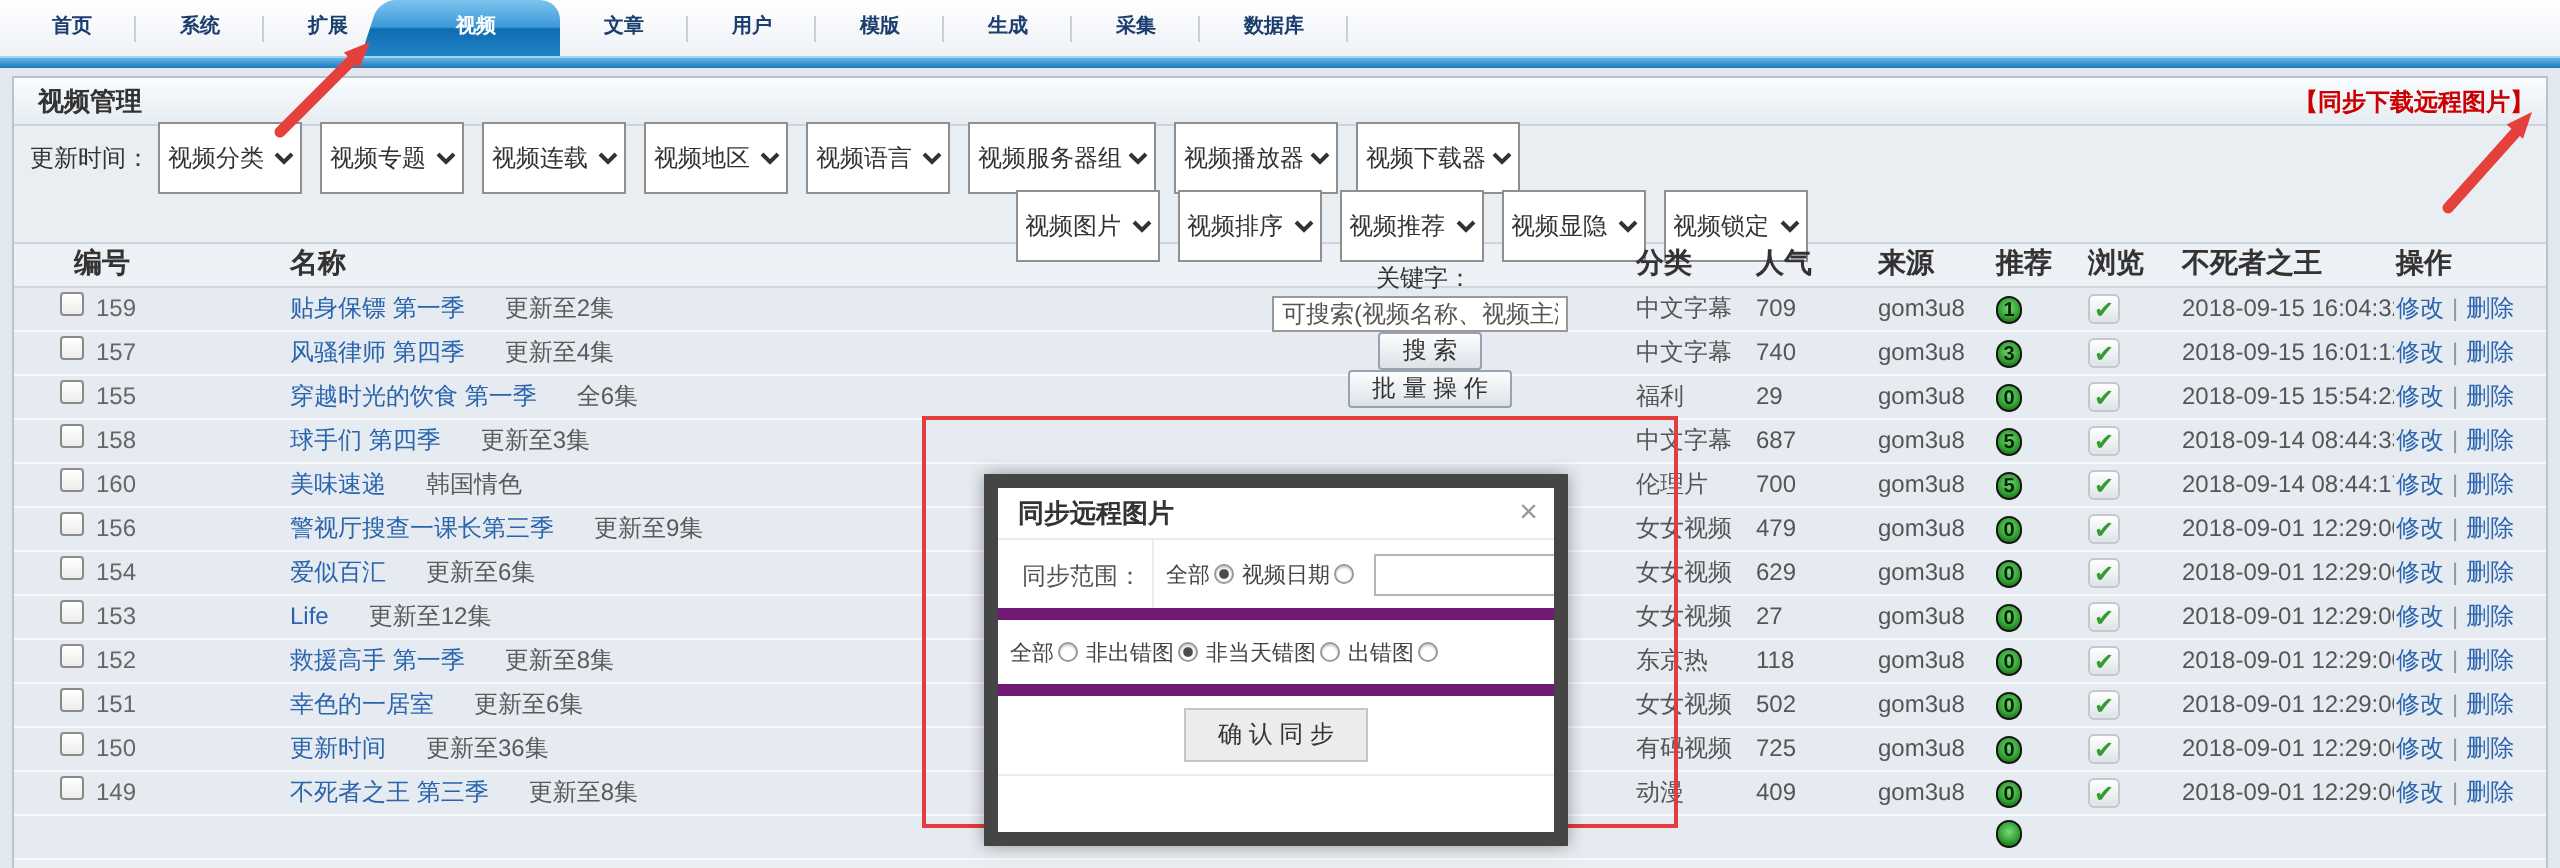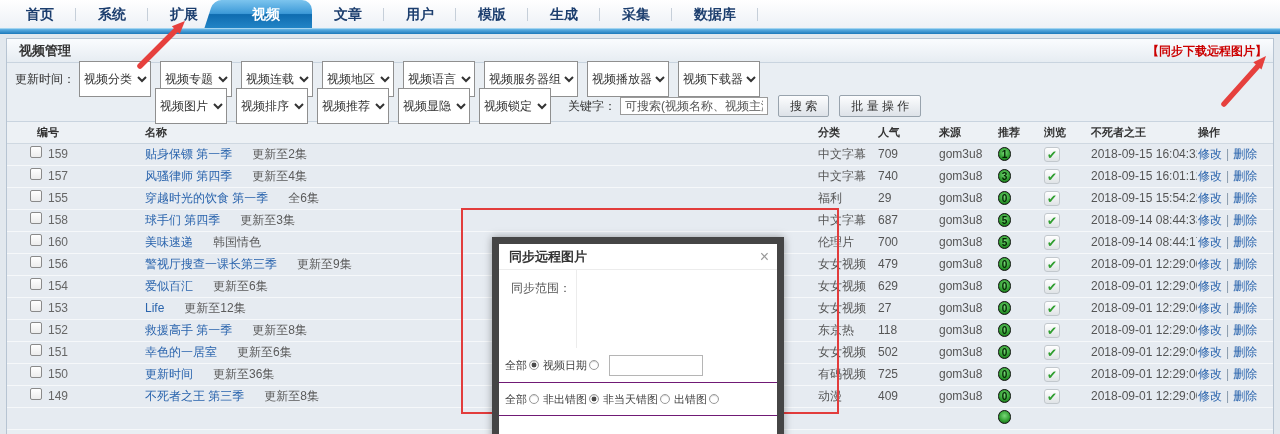--- a/index.html
+++ b/index.html
@@ -9,21 +9,21 @@
     font-family:"Liberation Sans","DejaVu Sans",sans-serif; font-size:12px;
     background:#fff;
   }
 
   
   .topnav {
     height:28px; display:flex; align-items:stretch; padding-left:4px;
     background:linear-gradient(#ffffff,#edf1f6);
   }
   .tab {
-    line-height:28px; padding:0 22px; font-weight:bold; font-size:14px;
+    line-height:28px; padding:0 22px; font-weight:bold; font-size:10px;
     color:#1c3e6e; position:relative; cursor:pointer; white-space:nowrap;
   }
   .tab:not(.active)::after {
     content:''; position:absolute; right:0; top:8px; height:13px; width:1px; background:#c6cfd9;
   }
   .tab.active {
     color:#fff; z-index:0; padding:0 32px; border-radius:10px 10px 0 0;
     background:linear-gradient(180deg,#7cc4ee 0%,#3d9ad8 48%,#0f6cb0 52%,#2184c6 100%);
   }
   .tab.active::before {
@@ -36,52 +36,52 @@
   
   .content { position:absolute; top:34px; left:0; width:1280px; height:440px; background:#e2e8ee; padding:4px 6px; }
   .panel { position:relative; border:1px solid #b7c4d2; background:#e9eef3; height:100%; }
   .panel-hd { height:24px; line-height:24px; background:linear-gradient(#fafcfe,#e6ecf2); border-bottom:1px solid #c9d4df; overflow:hidden; }
   .panel-title { float:left; padding-left:12px; font-weight:bold; color:#333; font-size:13px; }
   .sync-link { float:right; padding-right:6px; color:#c00; font-weight:bold; cursor:pointer; }
 
   
   .filters { padding:5px 8px 4px; border-bottom:1px solid #c9d4df; }
   .f-row { display:flex; align-items:center; height:22px; margin-bottom:5px; }
-  .f-row2 { padding-left:140px; margin-bottom:0; }
+  .f-row2 { padding-left:140px; margin-bottom:0;flex-direction:column; }
   .f-label, .kw-label { color:#333; margin-right:4px; white-space:nowrap; }
   .kw-label { margin-left:8px; }
   select.fsel { height:36px; font-size:12px; color:#333; border:1px solid #8f8f8f; background:#fff; margin-right:9px; min-width:72px; font-family:inherit; }
   .kw-input { width:148px; height:18px; border:1px solid #9a9a9a; font-size:12px; padding:1px 4px; color:#333; font-family:inherit; }
   .kw-input::placeholder { color:#555; opacity:1; }
   .btn { height:22px; margin-left:10px; padding:0 11px; background:linear-gradient(#fcfdfe,#dde2e8); border:1px solid #98a3ad; color:#333; font-size:12px; cursor:pointer; border-radius:2px; font-family:inherit; white-space:nowrap; }
 
   
   table.vtable { width:100%; border-collapse:collapse; table-layout:fixed; }
-  .vtable th { font-weight:bold; color:#333; text-align:left; height:21px; border-bottom:1px solid #cfd8e1; background:#edf1f5; font-size:11px; }
+  .vtable th { font-weight:bold; color:#333; text-align:left; height:21px; border-bottom:1px solid #cfd8e1; background:#edf1f5; font-size:14px; }
   .vtable th.h-id { padding-left:30px; }
   .vtable td { height:22px; color:#555; font-size:12px; border-bottom:1px solid #f6f8fa; background:#e6ebf1; overflow:hidden; white-space:nowrap; }
   .cb { display:inline-block; width:12px; height:12px; border:1px solid #8a8a8a; background:linear-gradient(#fff,#ececec); border-radius:2px; margin:0 6px 0 22px; vertical-align:middle; position:relative; top:-3px; cursor:pointer; }
   .num { color:#666; }
   .vlink { color:#2a64ad; text-decoration:none; cursor:pointer; }
   .ep { color:#5a5a5a; margin-left:20px; }
   .badge { display:inline-block; min-width:13px; height:14px; line-height:14px; border-radius:8px;
     background:radial-gradient(circle at 50% 40%,#79d879 0%,#2e9b2e 60%,#0b4d0b 100%);
     border:1px solid #141414; color:#032403; font-weight:bold; text-align:center; font-size:10px; padding:0 1px; }
   .checkic { display:inline-block; width:16px; height:15px; line-height:14px; text-align:center;
     background:linear-gradient(#ffffff,#dfe3e6); border:1px solid #c2c8cd; border-radius:3px;
     color:#2f9e2f; font-size:12px; font-weight:bold; cursor:pointer; }
   .ops a { color:#2a64ad; text-decoration:none; cursor:pointer; }
   .opsep { color:#8899aa; margin:0 4px; }
   .time { color:#666; }
 
   
   .modal { position:absolute; left:492px; top:237px; width:292px; border:7px solid #454545; background:#fff; z-index:50; box-shadow:0 0 8px rgba(0,0,0,.35); }
   .m-hd { height:26px; line-height:26px; padding:0 10px; font-weight:bold; color:#333; border-bottom:1px solid #ececec; position:relative; font-size:13px; }
   .m-close { position:absolute; right:8px; top:0; color:#999; font-size:16px; font-weight:normal; cursor:pointer; }
-  .m-row { display:flex; border-bottom:1px solid #701a75;flex-direction:column; }
+  .m-row { display:flex; border-bottom:6px solid #701a75; }
   .m-label { width:78px; flex:0 0 78px; padding:10px 0 0 12px; color:#555; border-right:1px solid #ececec; }
   .m-content { flex:1; padding:6px 0 6px 6px; display:flex; align-items:center; white-space:nowrap; overflow:hidden; }
   .m-row1 .m-content { min-height:34px; }
   .m-row2 .m-content { min-height:32px; }
   .ropt { margin-right:4px; white-space:nowrap; color:#444; font-size:11px; }
   .radio { display:inline-block; width:10px; height:10px; border:1px solid #999; border-radius:50%; background:#fff; vertical-align:-1px; margin-left:2px; box-shadow:inset 0 1px 1px rgba(0,0,0,.18); cursor:pointer; }
   .radio.checked { background:radial-gradient(circle,#4c4c4c 0%,#4c4c4c 38%,#fff 48%); }
   .m-date { width:94px; height:21px; border:1px solid #b5b5b5; margin-left:6px; font-family:inherit; }
   .m-btnrow { border-bottom:1px solid #ececec; text-align:center; padding:6px 0; }
   .m-btn { background:#ececec; border:1px solid #c6c6c6; padding:4px 16px; font-size:12px; color:#333; cursor:pointer; font-family:inherit; }
@@ -332,20 +332,23 @@
     <div class="m-content">
       <span id="range-opts" style="white-space:nowrap;"><span class="ropt"><span>全部</span><span class="radio checked"></span></span><span class="ropt"><span>视频日期</span><span class="radio"></span></span></span>
       <input class="m-date" type="text" style="">
     </div>
   </div>
   <div class="m-row m-row2">
     <div class="m-content">
       <span id="sync-opts" style="white-space:nowrap;"><span class="ropt"><span>全部</span><span class="radio"></span></span><span class="ropt"><span>非出错图</span><span class="radio checked"></span></span><span class="ropt"><span>非当天错图</span><span class="radio"></span></span><span class="ropt"><span>出错图</span><span class="radio"></span></span></span>
     </div>
   </div>
+  <div class="m-btnrow">
+    <button class="m-btn">确 认 同 步</button>
+  </div>
   <div class="m-filler"></div>
 </div>
 
 <div class="anno-rect"></div>
 <svg class="anno-arrow arrow-tab" width="60" height="56">
   <line x1="7" y1="50" x2="43" y2="14" stroke="#e6403d" stroke-width="5.5" stroke-linecap="round"></line>
   <polygon points="52,5 46.7,18.1 38.9,10.3" fill="#e6403d"></polygon>
 </svg>
 <svg class="anno-arrow arrow-sync" width="60" height="60">
   <line x1="12" y1="54" x2="46" y2="16" stroke="#e6403d" stroke-width="5.5" stroke-linecap="round"></line>

